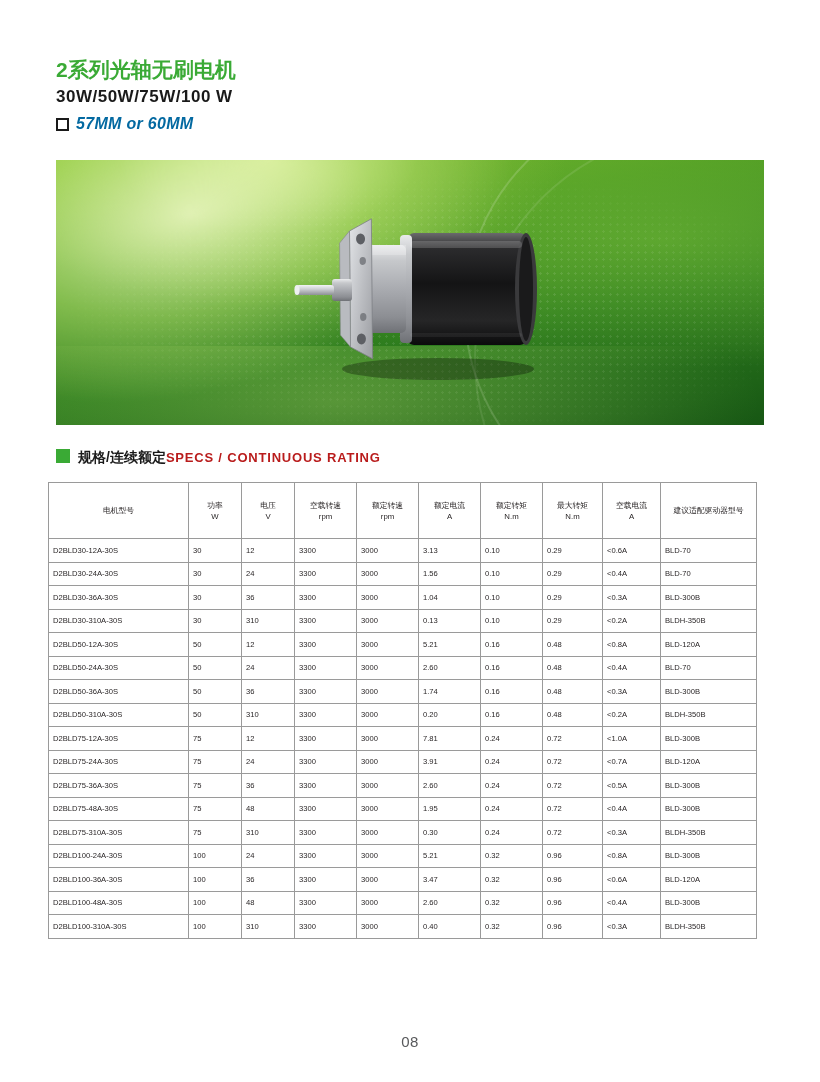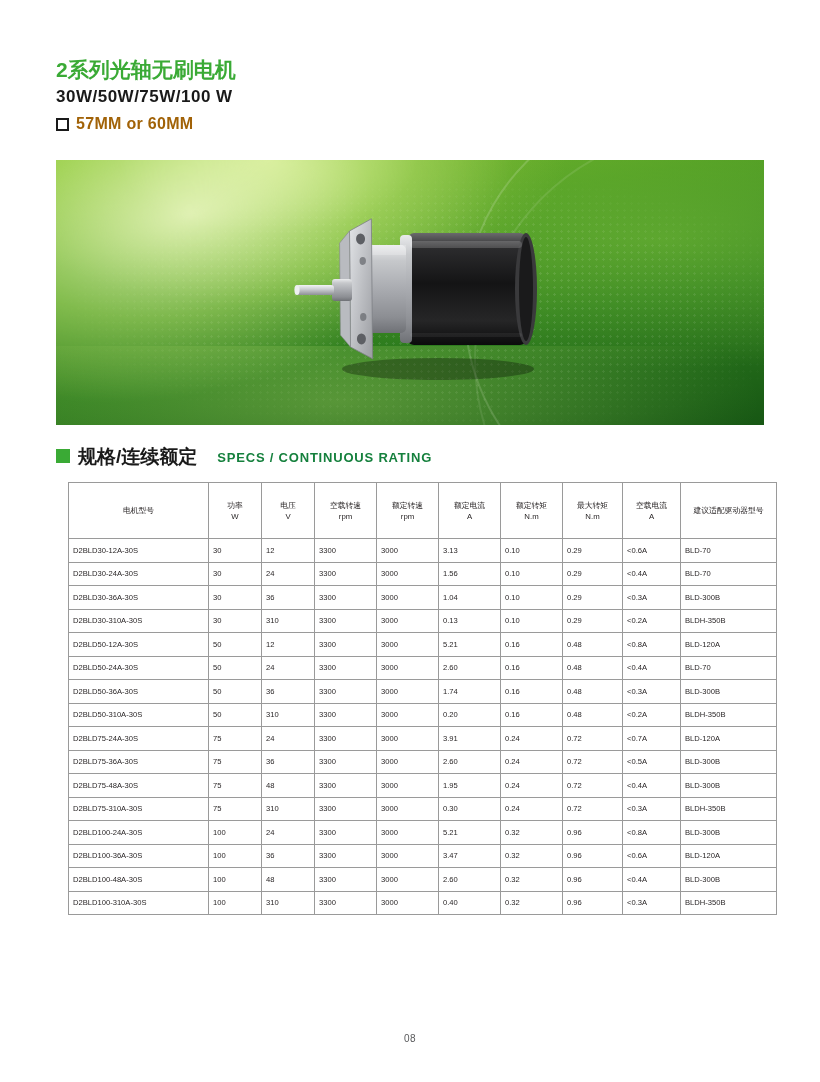--- a/index.html
+++ b/index.html
@@ -41,22 +41,23 @@
   }
   .sq-outline {
     width: 13px; height: 13px;
     border: 2px solid #1a1a1a;
     margin-right: 7px;
     flex: 0 0 auto;
   }
   .title-size {
     font-size: 16px;
     font-weight: bold;
-    color: #a16207;
+    color: #0369a1;
     letter-spacing: 0.3px;
+    font-style: italic;
   }
 
   
   .hero {
     position: absolute;
     left: 56px; top: 160px;
     width: 708px; height: 265px;
     overflow: hidden;
     background: #0d3d12;
   }
@@ -107,30 +108,30 @@
     position: absolute; left: 56px; top: 447px;
     display: flex; align-items: flex-end;
   }
   .sq-solid {
     width: 14px; height: 14px;
     background: #3aaa35;
     margin-right: 8px; margin-bottom: 4px;
     flex: 0 0 auto;
   }
   .spec-head-cn {
-    font-size: 19px; font-weight: bold; color: #1a1a1a;
+    font-size: 14px; font-weight: bold; color: #1a1a1a;
     line-height: 20px; letter-spacing: 0px;
   }
   .spec-head-en {
-    font-size: 13px; font-weight: bold; color: #15803d;
-    letter-spacing: 0.8px; margin-left: 20px; line-height: 19px;
+    font-size: 13px; font-weight: bold; color: #b91c1c;
+    letter-spacing: 0.8px; margin-left: 0; line-height: 19px;
   }
 
   
-  .tbl-wrap { position: absolute; left: 68px; top: 482px; width: 708px; }
+  .tbl-wrap { position: absolute; left: 48px; top: 482px; width: 708px; }
   table.spec {
     border-collapse: collapse;
     width: 708px;
     table-layout: fixed;
   }
   table.spec th, table.spec td {
     border: 1px solid #9a9a9a;
     font-size: 7.6px;
     color: #231f20;
     padding: 0 4px;
@@ -148,21 +149,21 @@
     text-align: left;
   }
   table.spec tbody td.c0 { }
   .hdr-line2 { display: block; }
 
   
   .page-no {
     position: absolute;
     left: 0; right: 0; top: 1033px;
     text-align: center;
-    font-size: 10px;
+    font-size: 15px;
     color: #58595b;
     letter-spacing: 0.5px;
   }
 </style>
 </head>
 <body>
 
 <div class="page">
 
   <div class="title-block">
@@ -397,20 +398,32 @@
             <td class="c2">310</td>
             <td class="c3">3300</td>
             <td class="c4">3000</td>
             <td class="c5">0.20</td>
             <td class="c6">0.16</td>
             <td class="c7">0.48</td>
             <td class="c8">&lt;0.2A</td>
             <td class="c9">BLDH-350B</td>
           </tr>
           <tr>
+            <td class="c0">D2BLD75-12A-30S</td>
+            <td class="c1">75</td>
+            <td class="c2">12</td>
+            <td class="c3">3300</td>
+            <td class="c4">3000</td>
+            <td class="c5">7.81</td>
+            <td class="c6">0.24</td>
+            <td class="c7">0.72</td>
+            <td class="c8">&lt;1.0A</td>
+            <td class="c9">BLD-300B</td>
+          </tr>
+          <tr>
             <td class="c0">D2BLD75-24A-30S</td>
             <td class="c1">75</td>
             <td class="c2">24</td>
             <td class="c3">3300</td>
             <td class="c4">3000</td>
             <td class="c5">3.91</td>
             <td class="c6">0.24</td>
             <td class="c7">0.72</td>
             <td class="c8">&lt;0.7A</td>
             <td class="c9">BLD-120A</td>

